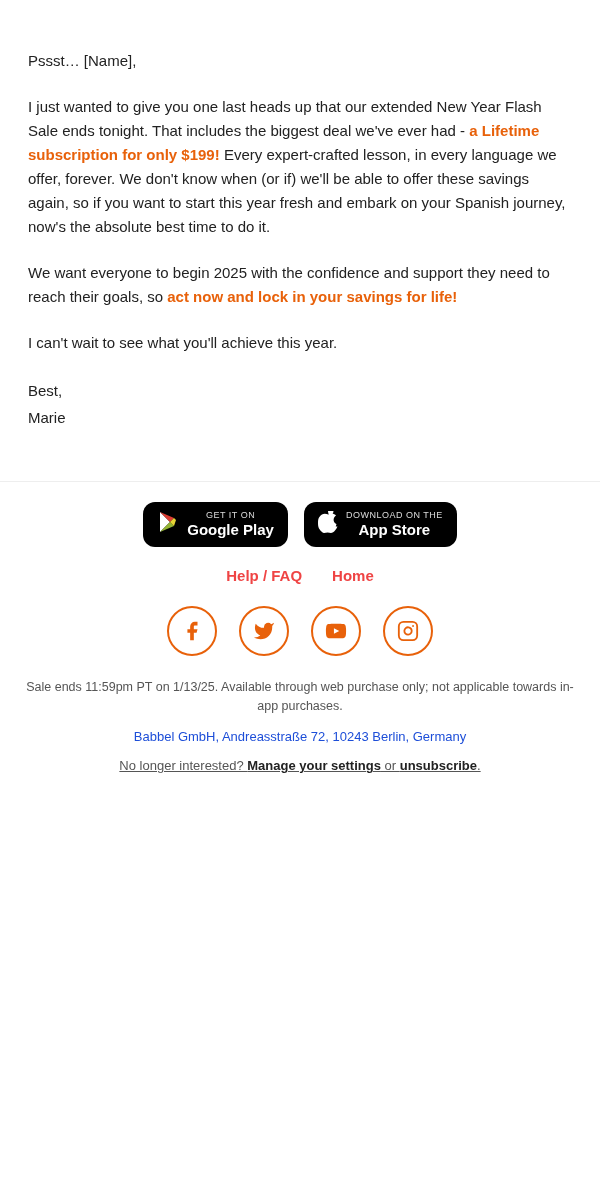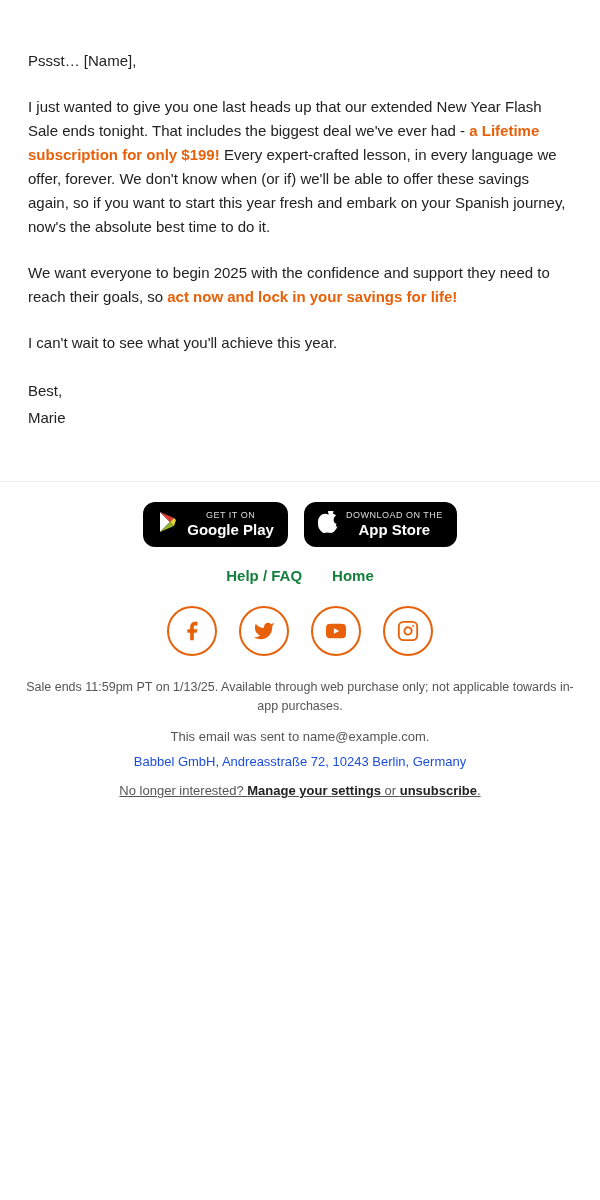--- a/index.html
+++ b/index.html
@@ -69,21 +69,21 @@
       font-size: 15px;
       font-weight: bold;
     }
     .footer-links {
       display: flex;
       justify-content: center;
       gap: 30px;
       margin-bottom: 22px;
     }
     .footer-link {
-      color: #15803d;
+      color: #ef4444;
       font-weight: bold;
       font-size: 15px;
       text-decoration: none;
     }
     .social-icons {
       display: flex;
       justify-content: center;
       gap: 22px;
       margin-bottom: 22px;
     }
@@ -212,22 +212,19 @@
             <rect x="2" y="2" width="20" height="20" rx="5" ry="5"></rect>
             <path d="M16 11.37A4 4 0 1 1 12.63 8 4 4 0 0 1 16 11.37z"></path>
             <line x1="17.5" y1="6.5" x2="17.51" y2="6.5"></line>
           </svg>
       </div>
     </a>
   </div>
 
   <p class="footer-legal">Sale ends 11:59pm PT on 1/13/25. Available through web purchase only; not applicable towards in-app purchases.</p>
 
-  <p class="footer-sent">
-    <span>This email was sent to </span><span>name@example.com</span><span>.</span>
-  </p>
 
   <p class="footer-company">Babbel GmbH, Andreasstraße 72, 10243 Berlin, Germany</p>
 
   <p class="footer-unsub">
     <span>No longer interested? </span><a href="#">Manage your settings</a><span> or </span><a href="#">unsubscribe</a><span>.</span>
   </p>
 </div>
 
 </body></html>

